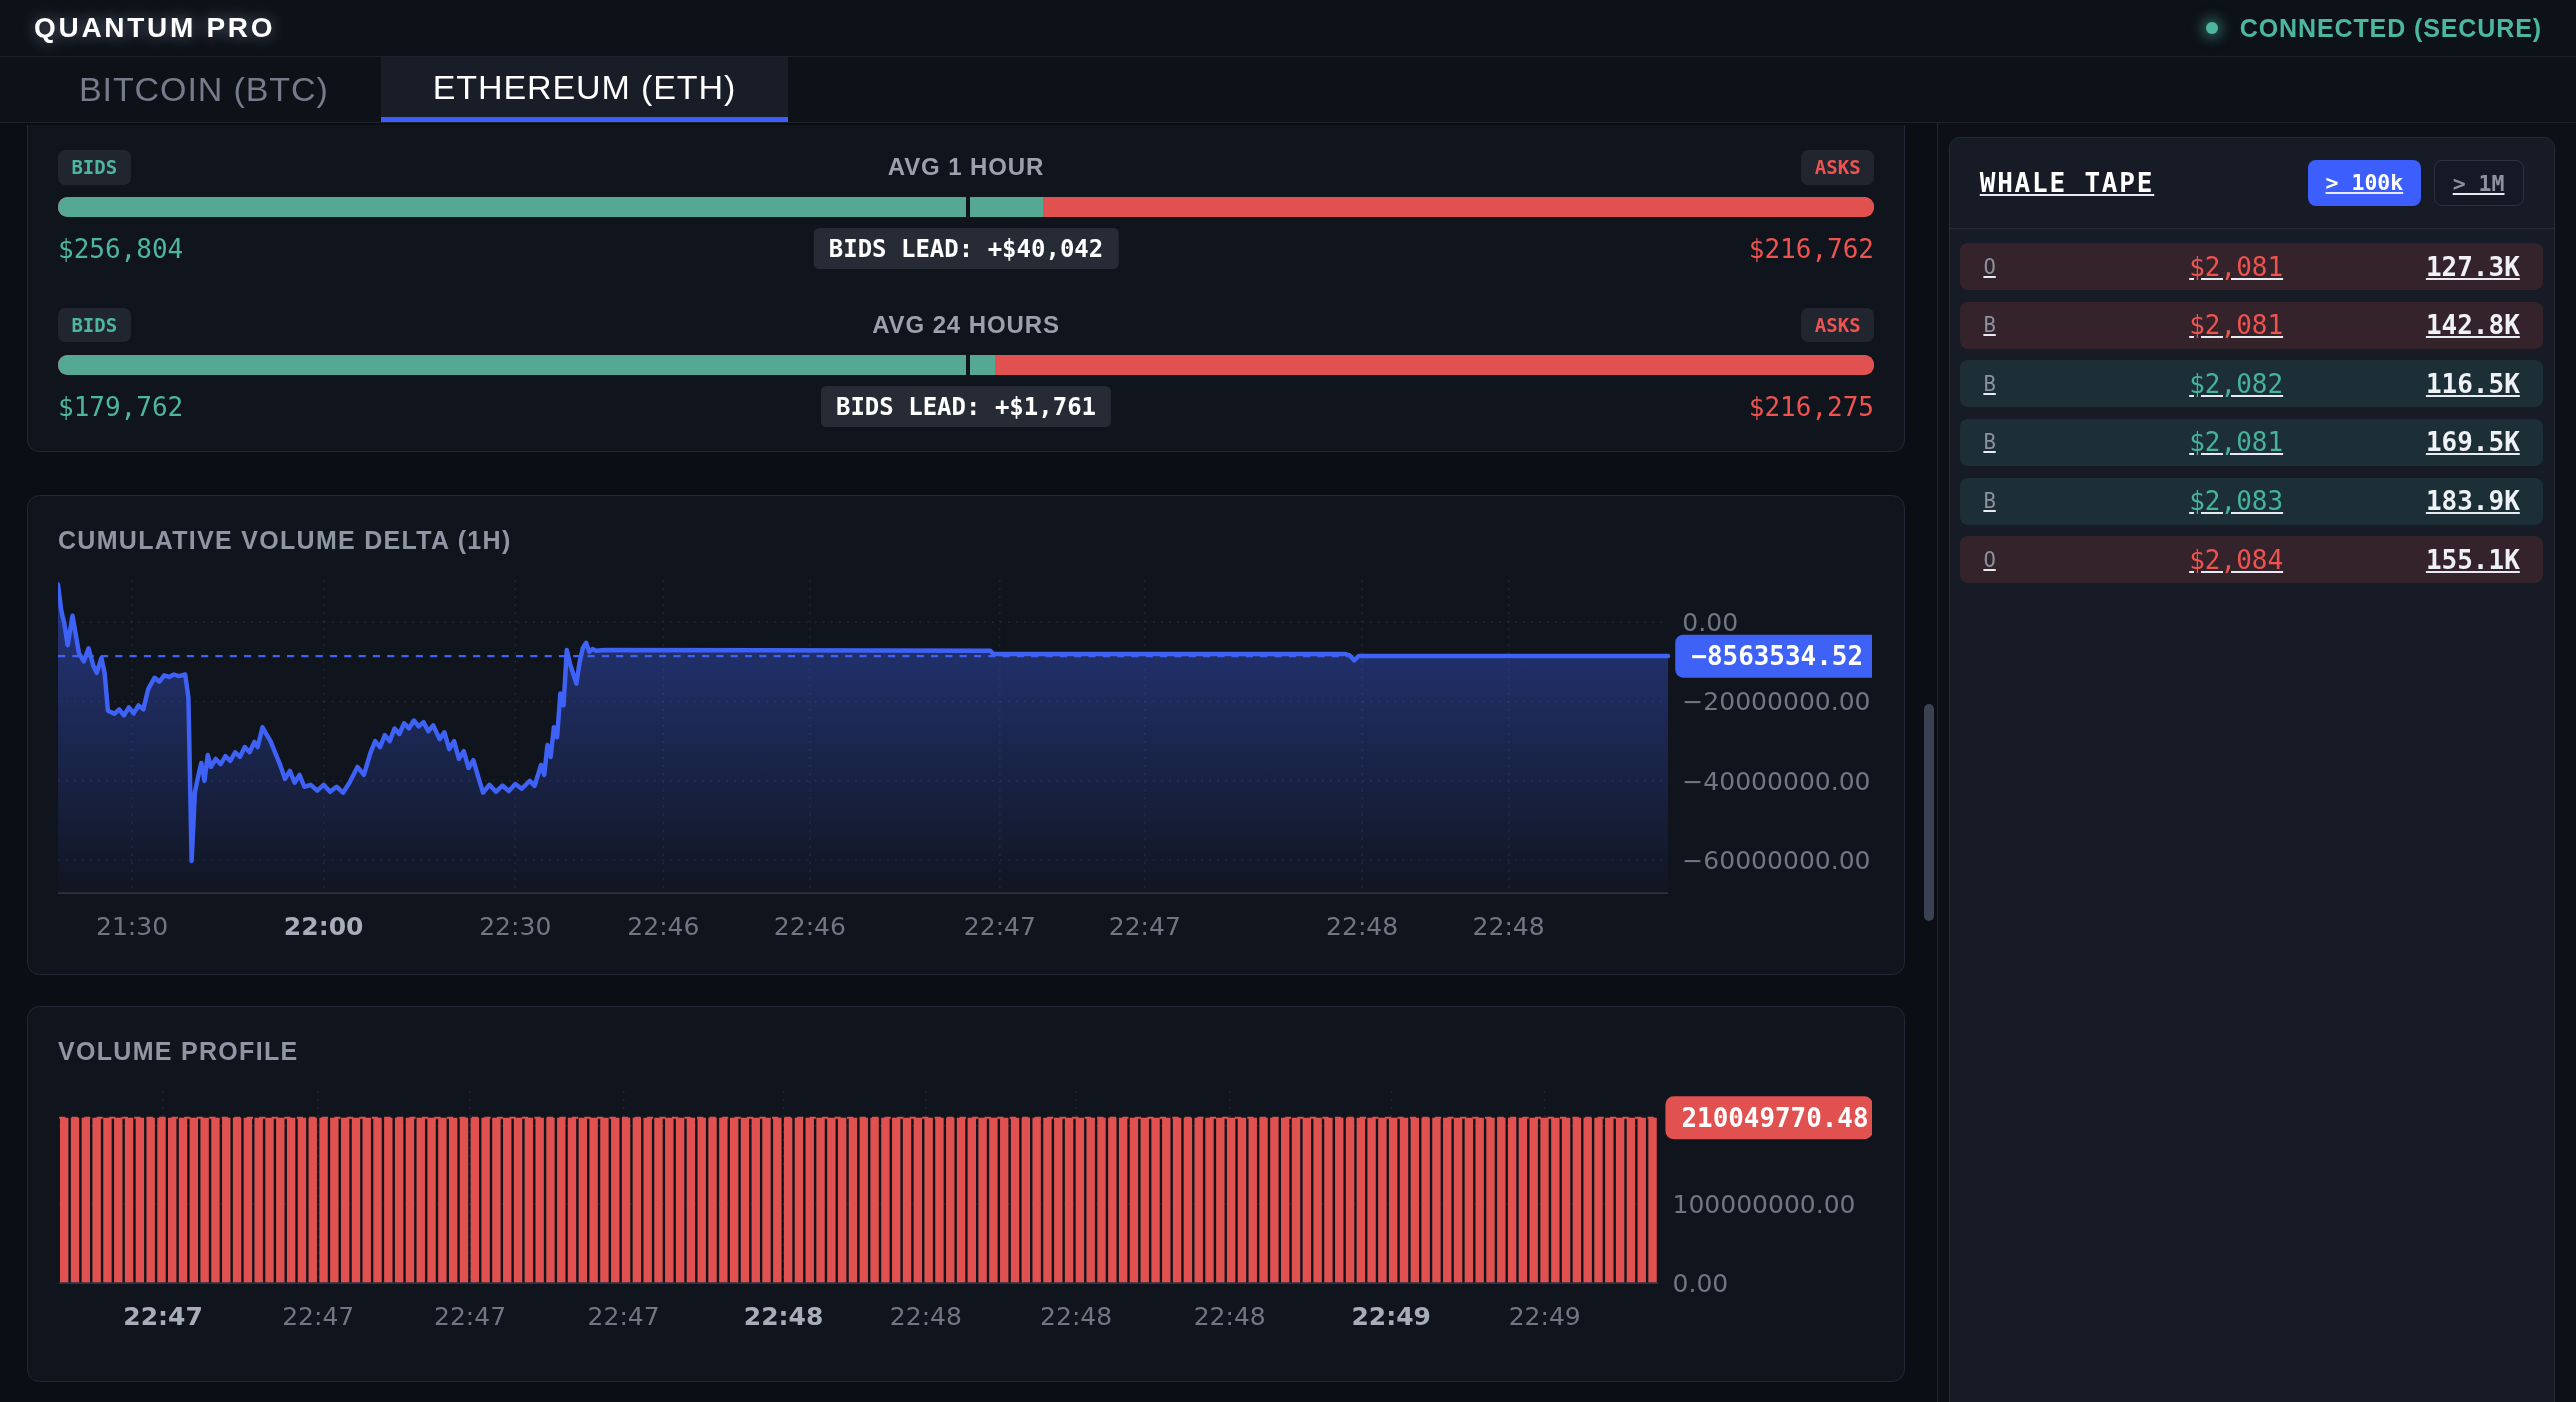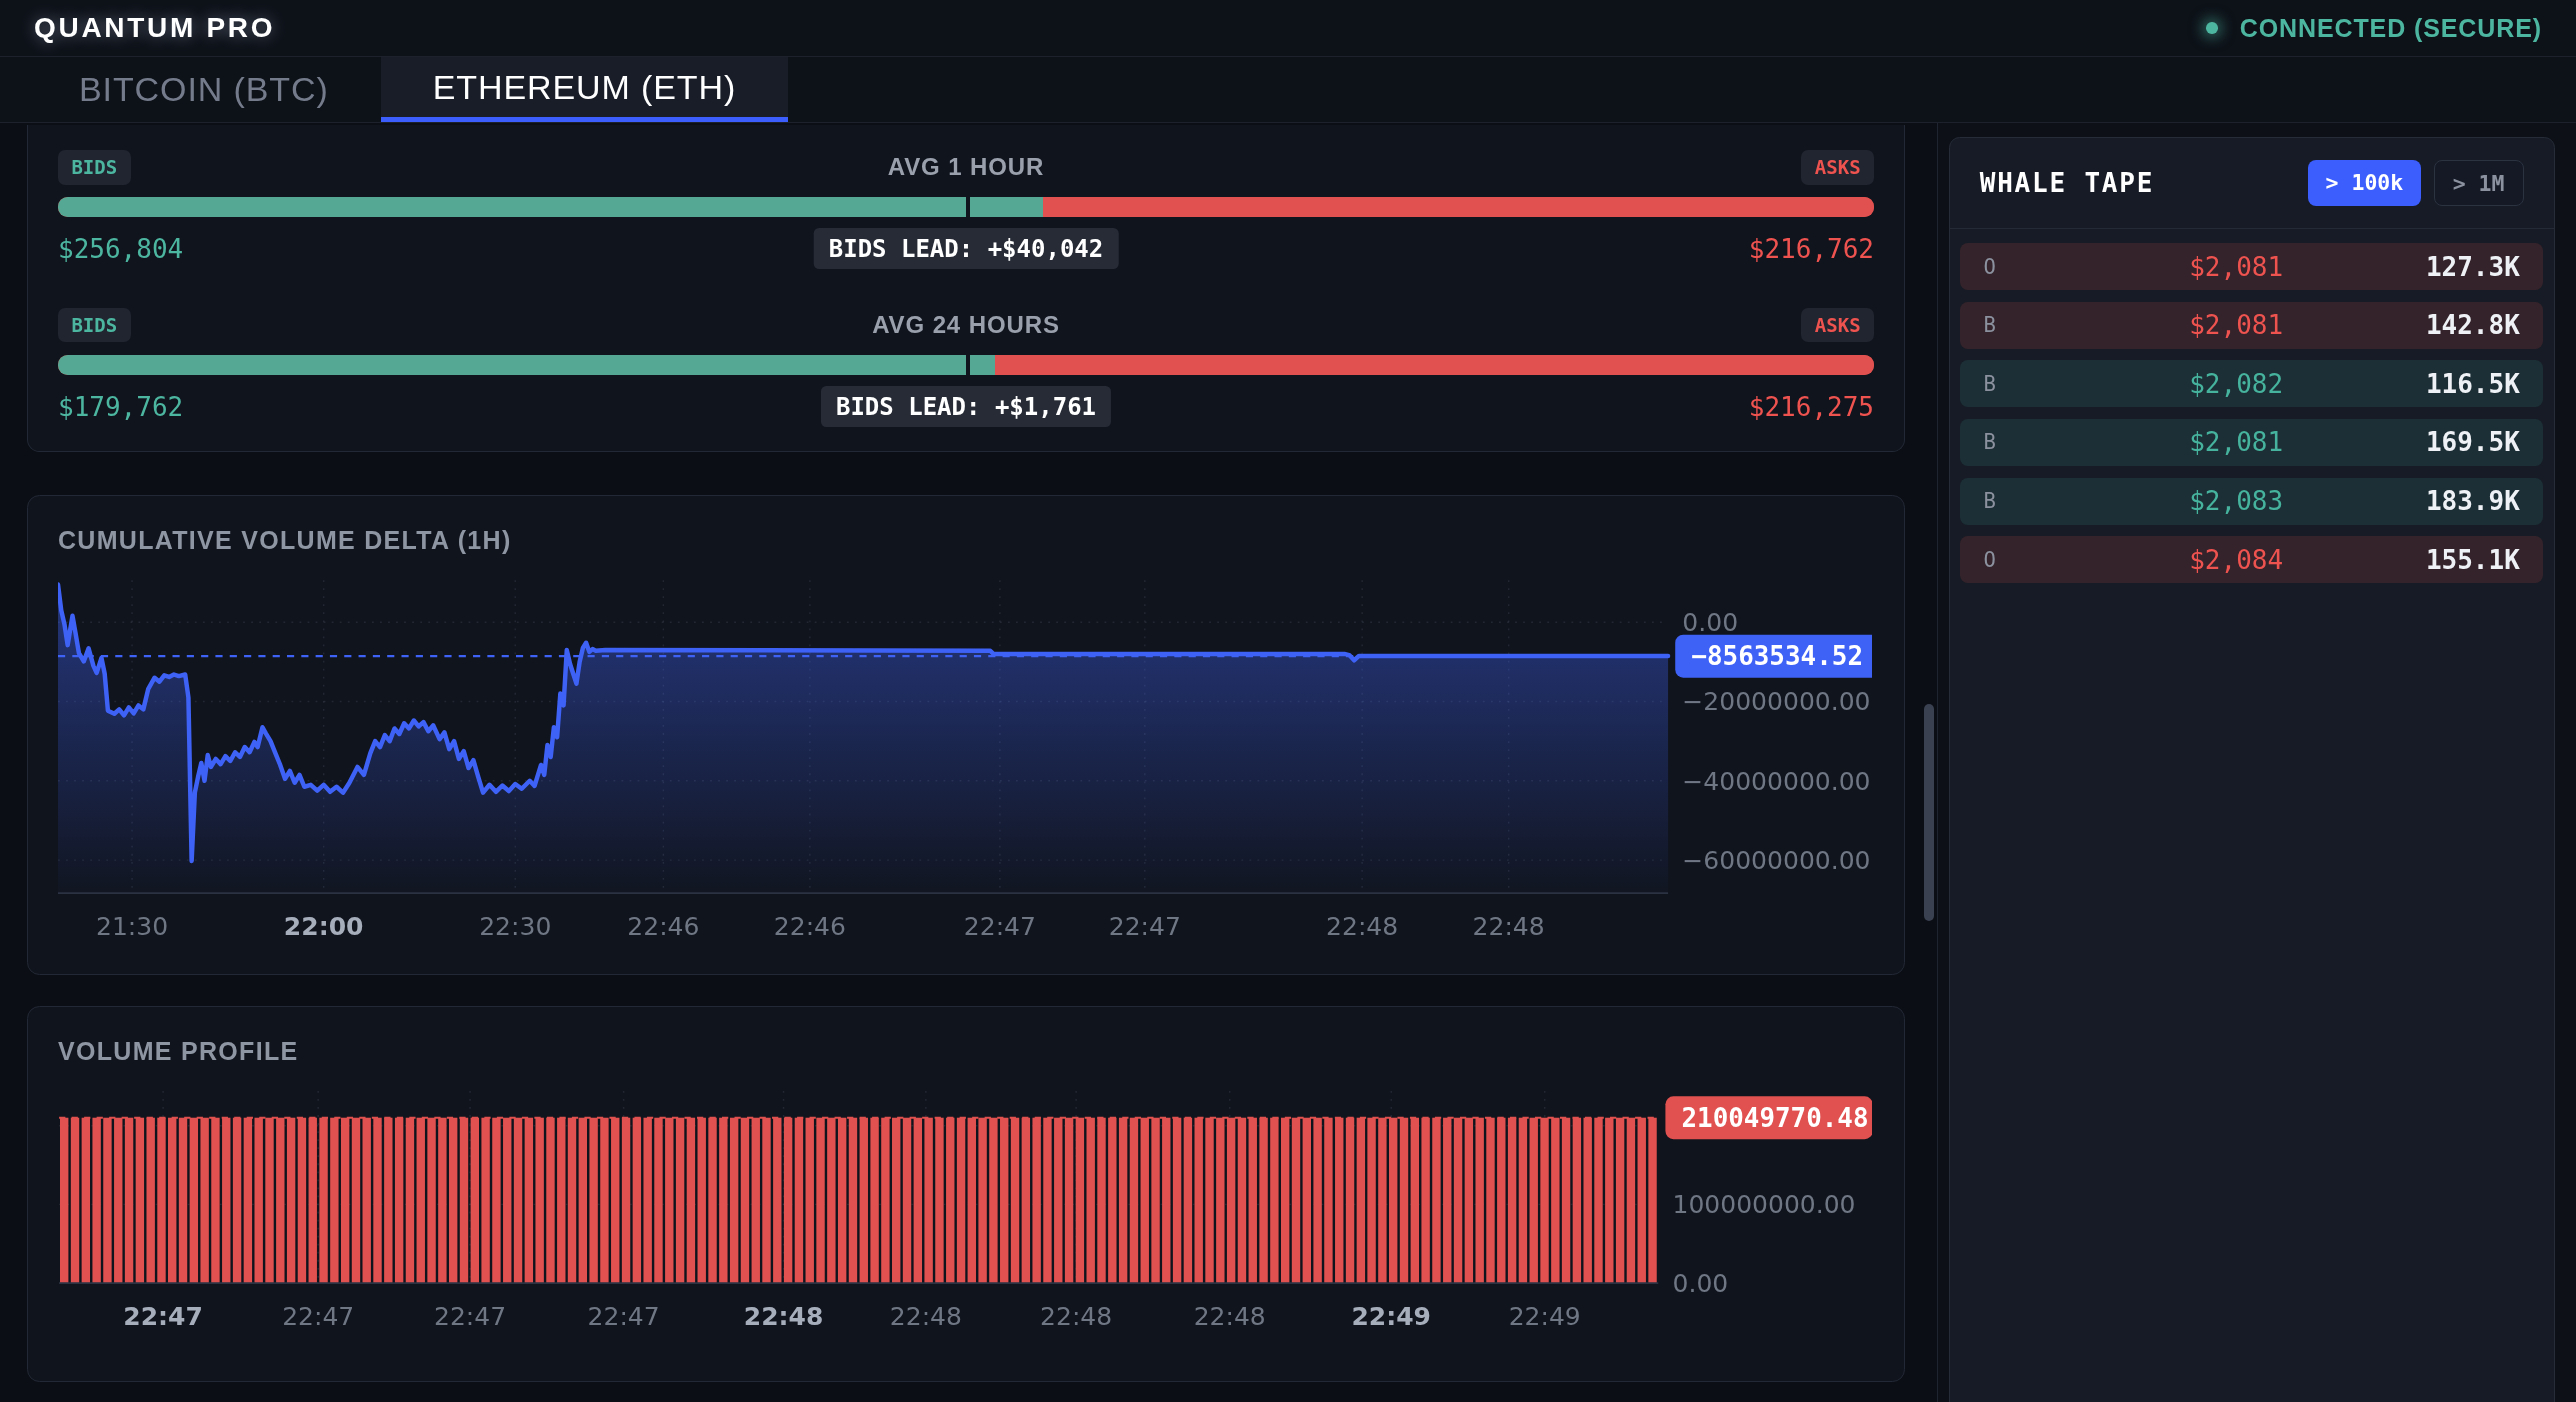--- a/index.html
+++ b/index.html
@@ -56,21 +56,21 @@
   .panel.chart1 { margin-top:43px; padding:30px 30px 27px 30px; }
   .panel.chart2 { margin-top:31px; padding:30px 30px 47px 30px; }
   .panel h2 { color:#8f96a3; font-size:25px; font-weight:bold; letter-spacing:1.3px; }
   .panel svg { display:block; margin-top:25px; width:1814px; }
 
   
   .scroll-thumb { position:absolute; left:1924px; top:581px; width:9.8px; height:217px;
                   border-radius:5.4px; background:#3a4150; }
 
   
-  aside { width:639px; border-left:0.9px solid #1f2530; background:#0d1017; }
+  aside { width:639px; border-left:0.9px solid #1f2530; background:#0d1017;text-decoration:underline; }
   .whale-card { margin:14.3px 21.5px 0 10.7px; background:#161b25; border:0.9px solid #262c38;
                 border-radius:10.7px; height:1324px; overflow:hidden; }
   .whale-head { display:flex; align-items:center; justify-content:space-between;
                 padding:21.5px 30px; border-bottom:0.9px solid #242a36; }
   .whale-title { font-family:"DejaVu Sans Mono", monospace; font-weight:bold; font-size:26px;
                  letter-spacing:1.8px; color:#ffffff; }
   .filters { display:flex; gap:12.5px;justify-content:space-between; }
   .filter-btn { font-family:"DejaVu Sans Mono", monospace; font-weight:bold; font-size:21.5px;
                 border-radius:8px; padding:9.8px 18px; cursor:pointer; }
   .filter-btn.active { background:#3b5efc; color:#ffffff; }

